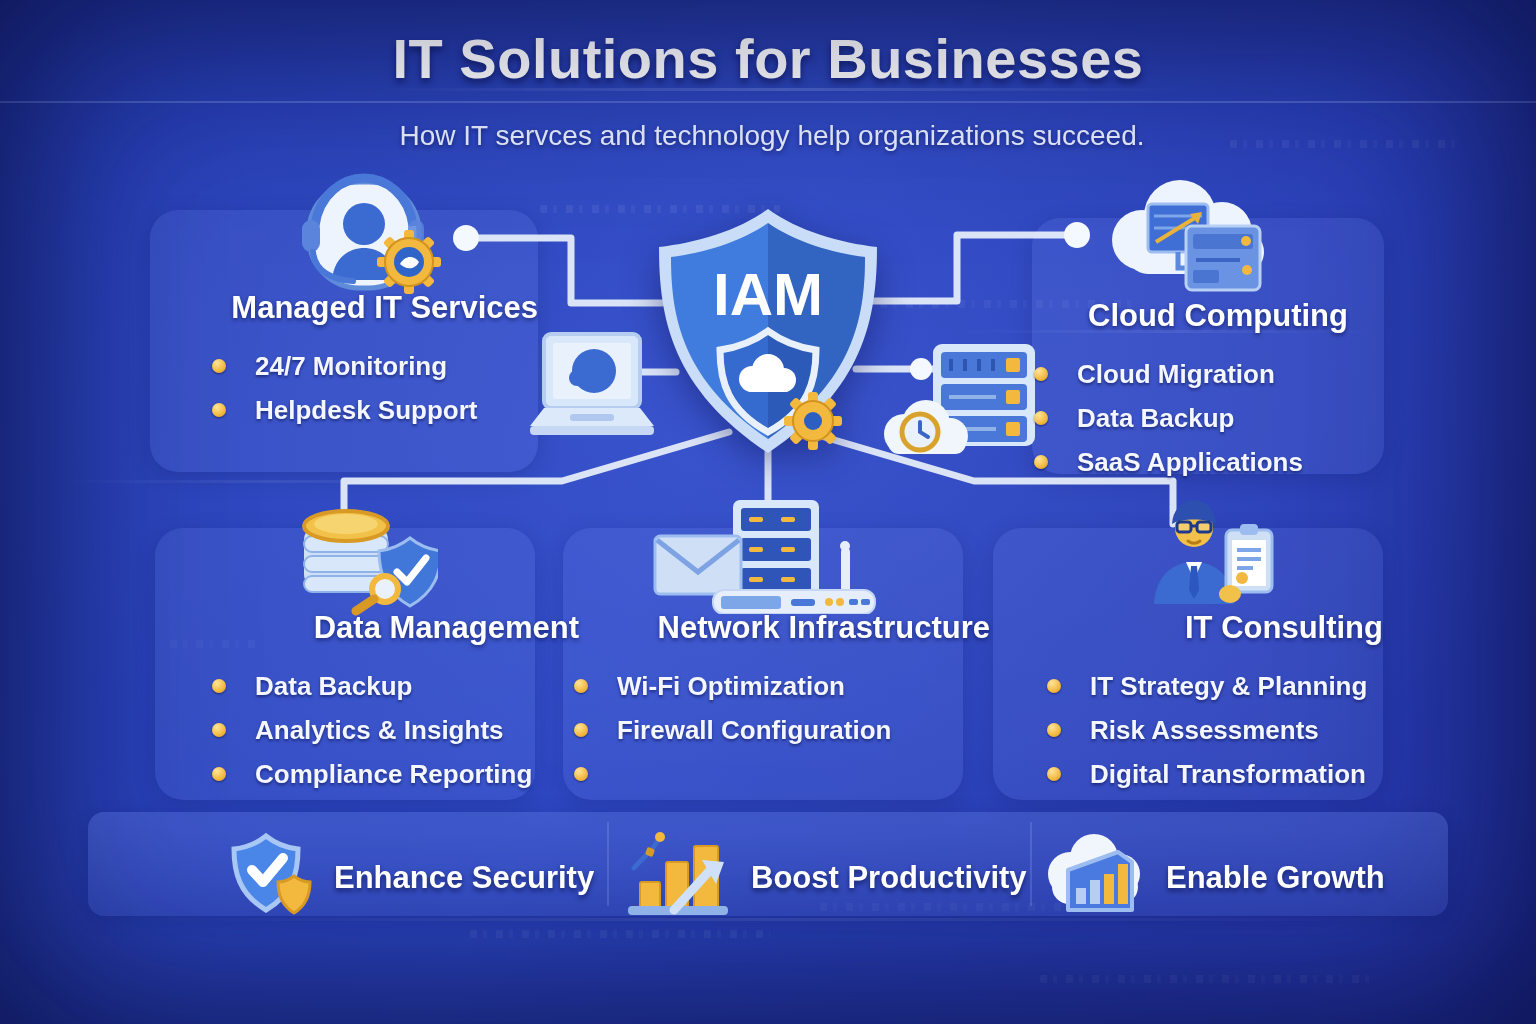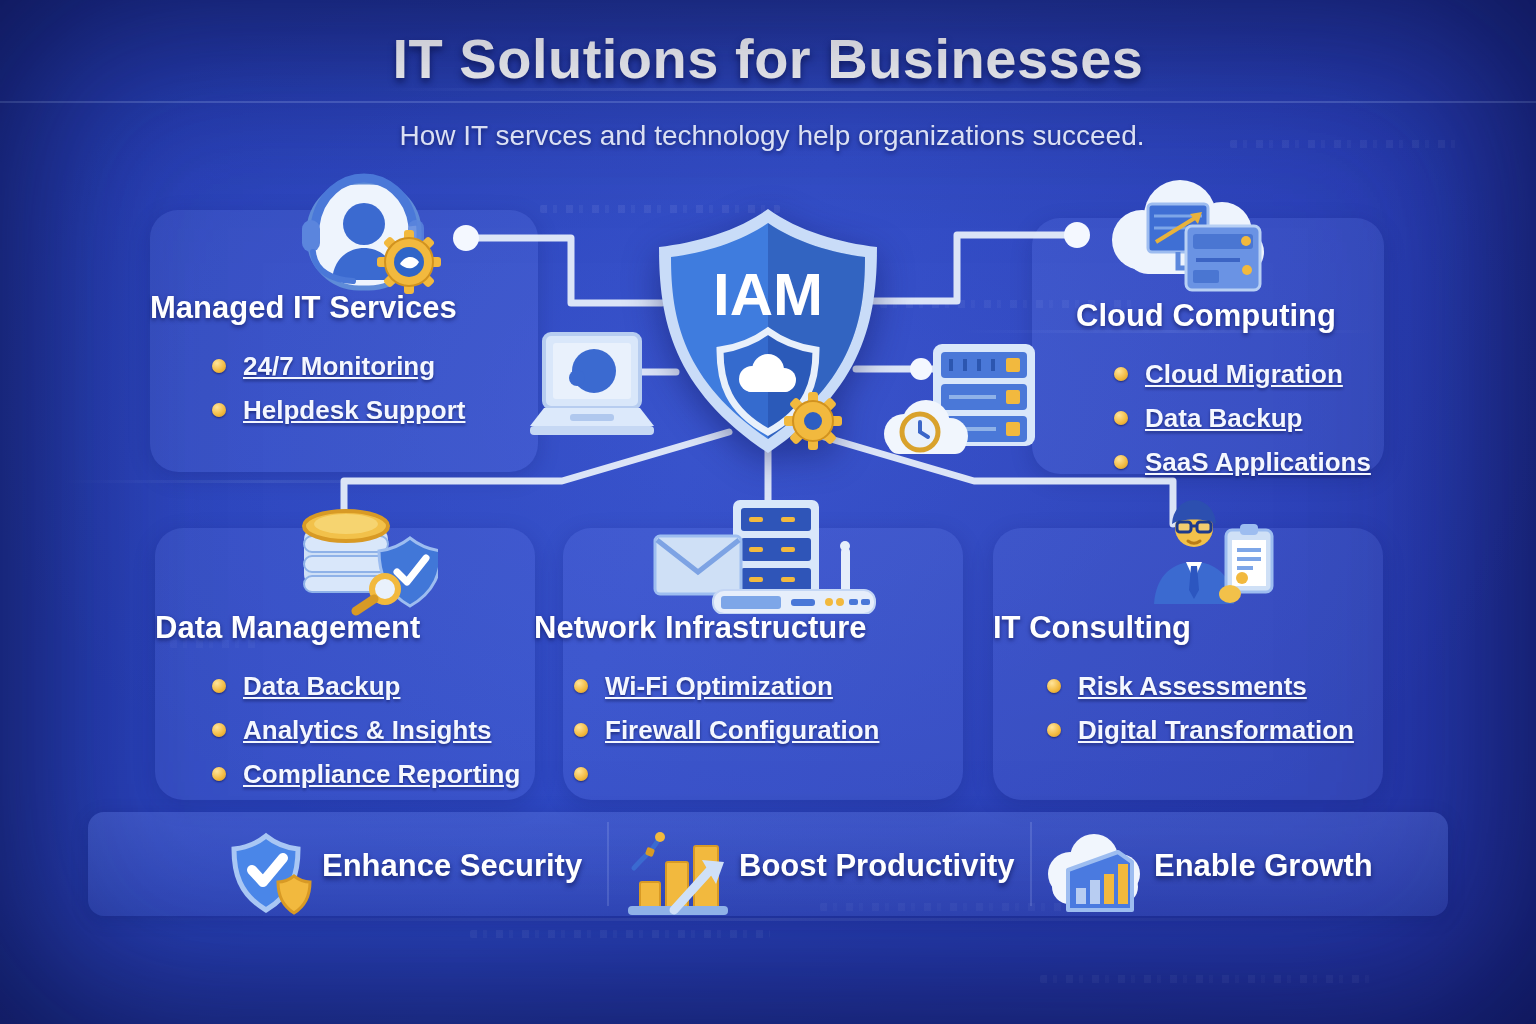--- a/index.html
+++ b/index.html
@@ -20,42 +20,42 @@
   .panel{position:absolute;border-radius:28px;background:rgba(140,165,255,0.13);
     box-shadow:0 6px 22px rgba(10,18,80,0.18);}
   
   .title{position:absolute;top:26px;left:0;width:100%;text-align:center;margin:0;
     font-size:56px;font-weight:700;letter-spacing:.5px;
     text-shadow:0 4px 7px rgba(8,14,70,0.65);}
   .subtitle{position:absolute;top:116px;left:0;width:100%;text-align:center;margin:4px;
     font-size:28px;font-weight:400;color:#e7edff;text-shadow:0 2px 4px rgba(8,14,70,0.55);}
   
   .section{position:absolute;}
-  .section h2{margin:0;text-align:left;font-size:31px;font-weight:700;
+  .section h2{margin:0;text-align:right;font-size:31px;font-weight:700;
     text-shadow:0 2px 4px rgba(8,14,70,0.6);}
   .section ul{list-style:none;margin:18px 0 0 0;padding:0;}
-  .section li{display:flex;align-items:center;gap:17px;height:44px;
-    font-size:26px;font-weight:600;color:#f4f7ff;text-shadow:0 2px 3px rgba(8,14,70,0.55);text-decoration:underline;}
+  .section li{display:flex;align-items:center;gap:29px;height:44px;
+    font-size:26px;font-weight:600;color:#f4f7ff;text-shadow:0 2px 3px rgba(8,14,70,0.55);}
   .dot{flex:0 0 auto;width:14px;height:14px;border-radius:50%;
     background:radial-gradient(circle at 35% 30%,#ffe49a,#f2b93e 60%,#d1921f);
     box-shadow:0 1px 2px rgba(8,14,70,0.6);}
   .sec-top h2{margin-top:80px;}
   .sec-bottom h2{margin-top:82px;}
   
   .connector-layer{position:absolute;inset:0;z-index:2;}
   .icon{position:absolute;z-index:3;}
   .panel{z-index:1;}
   .section{z-index:4;}
   
   .footer-band{position:absolute;left:88px;top:812px;width:1360px;height:104px;z-index:2;
     border-radius:16px;
     background:linear-gradient(180deg,rgba(100,126,228,0.34),rgba(72,96,202,0.28));
     box-shadow:0 4px 18px rgba(10,18,80,0.18);}
   .band-divider{position:absolute;top:10px;height:84px;width:2px;background:rgba(205,220,255,0.16);}
-  .footer-label{position:absolute;z-index:4;margin:4px;font-size:31px;font-weight:700;
+  .footer-label{position:absolute;z-index:4;margin:16px;font-size:31px;font-weight:700;
     text-shadow:0 3px 5px rgba(8,14,70,0.65);}
 </style>
 </head>
 <body>
 
 <div class="canvas">
 
   <div class="seam" style="top:101px;"></div>
   <div class="streak" style="left:380px;top:88px;width:800px;"></div>
   <div class="streak" style="left:60px;top:480px;width:420px;opacity:.5"></div>
@@ -273,21 +273,21 @@
           <span class="dot"></span>
           <span>24/7 Monitoring</span>
         </li>
       <li>
           <span class="dot"></span>
           <span>Helpdesk Support</span>
         </li>
     </ul>
   </div>
 
-  <div class="section sec-top" style="left:1076px;top:218px;width:352px;">
+  <div class="section sec-top" style="left:996px;top:218px;width:352px;">
     <h2>Cloud Computing</h2>
     <ul style="padding-left:38px;">
       <li>
           <span class="dot"></span>
           <span>Cloud Migration</span>
         </li>
       <li>
           <span class="dot"></span>
           <span>Data Backup</span>
         </li>
@@ -329,20 +329,24 @@
         </li>
       <li>
           <span class="dot"></span>
         </li>
     </ul>
   </div>
 
   <div class="section sec-bottom" style="left:993px;top:528px;width:390px;">
     <h2>IT Consulting</h2>
     <ul style="padding-left:54px;">
+      <li>
+          <span class="dot"></span>
+          <span>IT Strategy &amp; Planning</span>
+        </li>
       <li>
           <span class="dot"></span>
           <span>Risk Assessments</span>
         </li>
       <li>
           <span class="dot"></span>
           <span>Digital Transformation</span>
         </li>
     </ul>
   </div>

